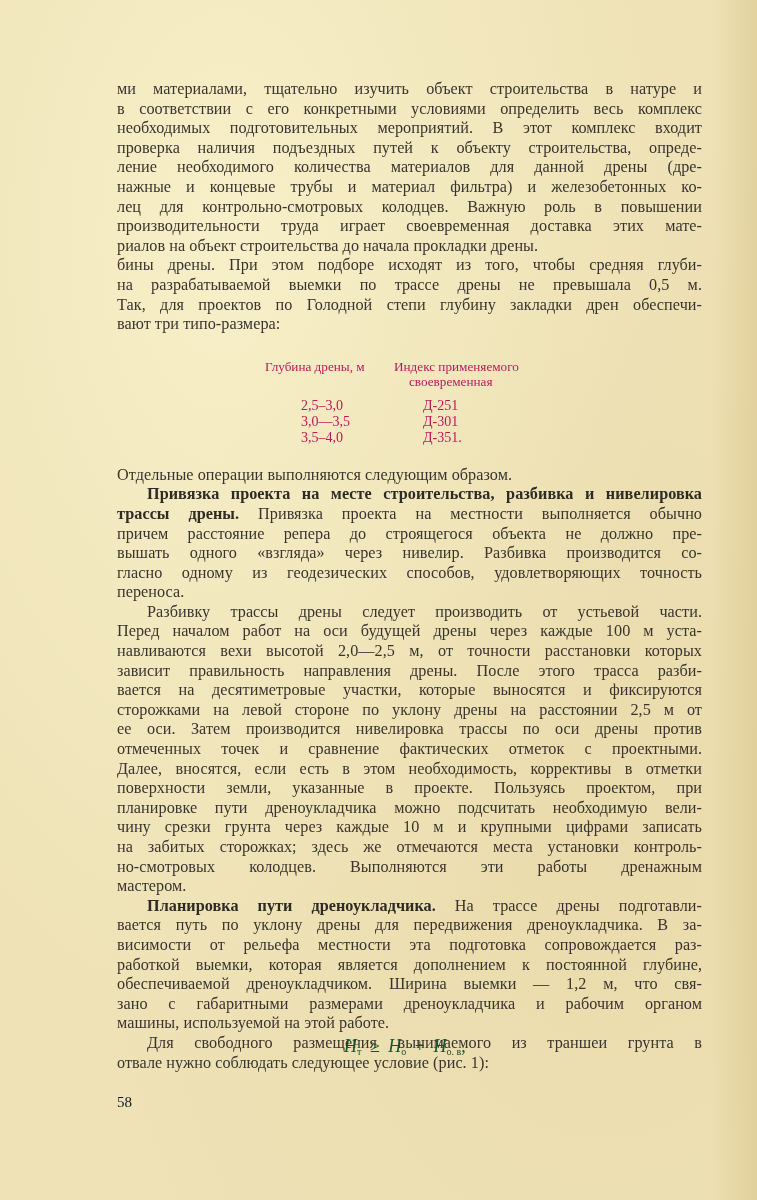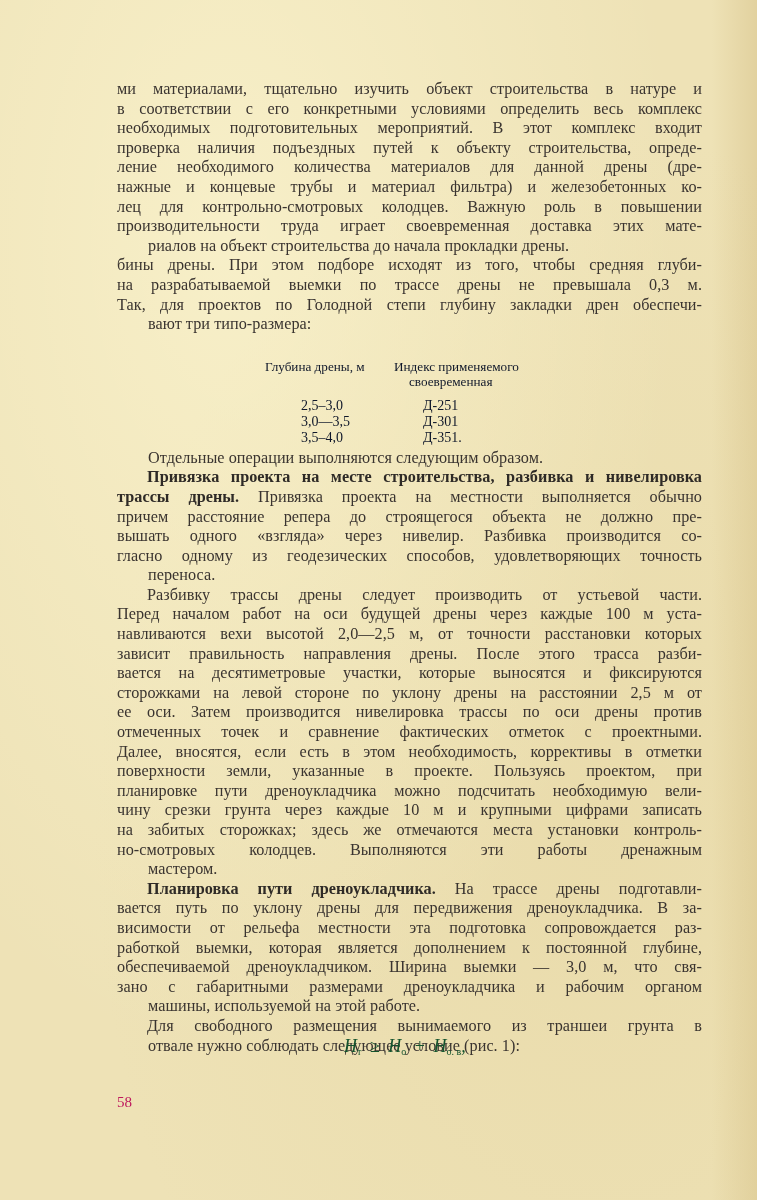--- a/index.html
+++ b/index.html
@@ -14,43 +14,43 @@
     color: #3a3430;
     position: relative;
   }
   .page { position: absolute; left: 117px; top: 80px; width: 585px; }
   .p {
     font-size: 16.2px; line-height: 19.6px; margin: 0;
     text-align: justify; text-align-last: left;
     letter-spacing: 0.05px;
   }
   .p .line { display: block; text-align: justify; text-align-last: justify; white-space: nowrap; }
-  .p .line.last { text-align-last: left; margin-left: 31px; }
+  .p .line.last { text-align-last: left; }
   .indent { padding-left: 30px; }
   .bold { font-weight: bold; color: #2e2a26; }
   .table {
-    position: relative; margin: 24px 0 0 0; height: 90px;
-    font-size: 13.2px; line-height: 15px; color: #0f172a;
+    position: relative; margin: 24px 0 17px 0; height: 90px;
+    font-size: 13.2px; line-height: 15px; color: #be185d;
   }
   .table .h1 { position: absolute; left: 148px; top: 0; }
   .table .h2 { position: absolute; left: 277px; top: 0; }
   .table .h2b { position: absolute; left: 292px; top: 15px; }
   .table .r { position: absolute; font-size: 14px; }
   .c1 { left: 184px; }
   .c2 { left: 306px; }
   .formula {
     position: absolute; left: 344px; top: 1036px;
     font-size: 18px; font-style: italic; color: #14532d;
     font-family: "Liberation Serif", serif;
   }
   .formula sub { font-size: 10px; font-style: normal; vertical-align: -3px; }
   .formula .op { font-style: normal; margin: 0 4px; }
   .pagenum {
     position: absolute; left: 117px; top: 1094px;
-    font-size: 15px; color: #be185d;
+    font-size: 15px; color: #0f172a;
   }
 </style>
 </head>
 <body>
 
 <div class="page">
 
   <div class="p">
     <span class="line">ми материалами, тщательно изучить объект строительства в натуре и</span>
     <span class="line">в соответствии с его конкретными условиями определить весь комплекс</span>
@@ -58,21 +58,21 @@
     <span class="line">проверка наличия подъездных путей к объекту строительства, опреде-</span>
     <span class="line">ление необходимого количества материалов для данной дрены (дре-</span>
     <span class="line">нажные и концевые трубы и материал фильтра) и железобетонных ко-</span>
     <span class="line">лец для контрольно-смотровых колодцев. Важную роль в повышении</span>
     <span class="line">производительности труда играет своевременная доставка этих мате-</span>
     <span class="line last">риалов на объект строительства до начала прокладки дрены.</span>
   </div>
 
   <div class="p">
     <span class="line">бины дрены. При этом подборе исходят из того, чтобы средняя глуби-</span>
-    <span class="line">на разрабатываемой выемки по трассе дрены не превышала 0,3 м.</span>
+    <span class="line">на разрабатываемой выемки по трассе дрены не превышала 0,5 м.</span>
     <span class="line">Так, для проектов по Голодной степи глубину закладки дрен обеспечи-</span>
     <span class="line last">вают три типо-размера:</span>
   </div>
 
   <div class="table">
     <span class="h1">Глубина дрены, м</span>
     <span class="h2">Индекс применяемого</span>
     <span class="h2b">своевременная</span>
 
     <span class="r c1" style="top:39px">2,5–3,0</span>
@@ -112,21 +112,21 @@
     <span class="line">на забитых сторожках; здесь же отмечаются места установки контроль-</span>
     <span class="line">но-смотровых  колодцев.  Выполняются   эти работы   дренажным</span>
     <span class="line last">мастером.</span>
   </div>
 
   <div class="p">
     <span class="line indent"><span class="bold">Планировка пути дреноукладчика.</span><span> На трассе дрены подготавли-</span></span>
     <span class="line">вается путь по уклону дрены для передвижения дреноукладчика. В за-</span>
     <span class="line">висимости от рельефа  местности эта подготовка сопровождается раз-</span>
     <span class="line">работкой выемки, которая является дополнением к постоянной глубине,</span>
-    <span class="line">обеспечиваемой дреноукладчиком. Ширина выемки — 3,0 м, что свя-</span>
+    <span class="line">обеспечиваемой дреноукладчиком. Ширина выемки — 1,2 м, что свя-</span>
     <span class="line">зано с габаритными размерами дреноукладчика  и рабочим органом</span>
     <span class="line last">машины, используемой на этой работе.</span>
   </div>
 
   <div class="p">
     <span class="line indent">Для свободного размещения вынимаемого из траншеи грунта в</span>
     <span class="line last">отвале нужно соблюдать следующее условие (рис. 1):</span>
   </div>
 </div>
 

